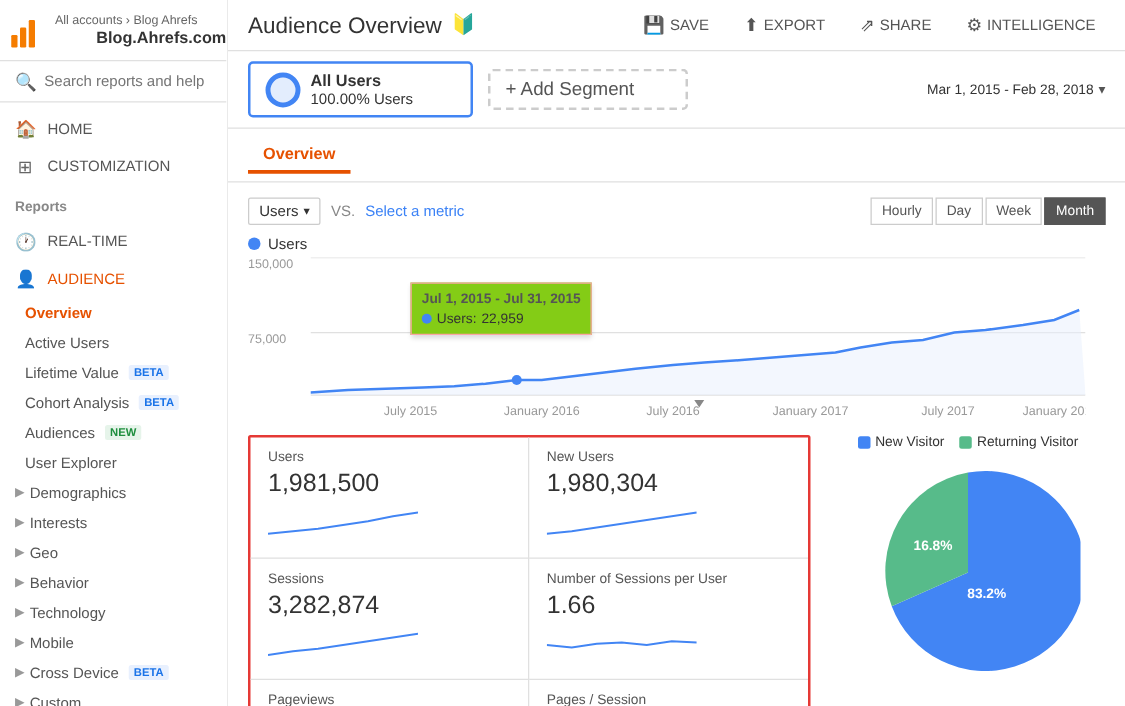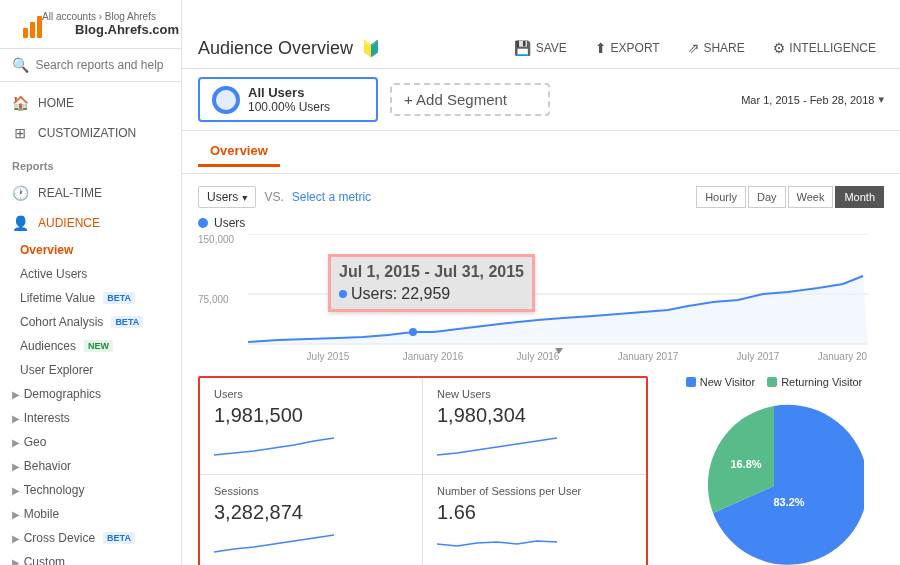--- a/index.html
+++ b/index.html
@@ -9,25 +9,25 @@
     #sidebar {
       width: 182px;
       min-width: 182px;
       background: #fff;
       border-right: 1px solid #e0e0e0;
       display: flex;
       flex-direction: column;
       overflow-y: auto;
     }
     .sidebar-header {
-      padding: 10px 23px;
+      padding: 10px 9px;
       border-bottom: 1px solid #e0e0e0;
       display: flex;
       align-items: center;
-      gap: 0;
+      gap: 16px;
     }
     .analytics-logo {
       width: 28px; height: 28px;
       display: flex; align-items: flex-end; gap: 2px;
     }
     .logo-bar { background: #f57c00; border-radius: 1px; }
     .header-text { font-size: 13px; font-weight: bold; color: #333; }
     .breadcrumb { font-size: 10px; color: #666; padding: 4px 12px; }
 
     .sidebar-search {
@@ -79,21 +79,20 @@
       overflow-y: auto;
       display: flex;
       flex-direction: column;
     }
 
     
     .topbar {
       display: flex; align-items: center; justify-content: space-between;
       padding: 8px 16px;
       border-bottom: 1px solid #e0e0e0;
-      margin-top: 28px;
     }
     .page-title-area { display: flex; align-items: center; gap: 8px; }
     .page-title { font-size: 18px; color: #333; font-weight: 400; }
     .title-icon { color: #f9a825; font-size: 16px; }
     .topbar-actions { display: flex; align-items: center; gap: 12px; }
     .topbar-btn {
       display: flex; align-items: center; gap: 4px;
       font-size: 12px; color: #555; cursor: pointer;
       padding: 4px 8px; border-radius: 2px;
     }
@@ -165,22 +164,22 @@
     }
     .time-btn.active { background: #555; color: #fff; border-color: #555; }
 
     .chart-legend { display: flex; align-items: center; gap: 6px; margin-bottom: 4px; font-size: 12px; }
     .legend-dot { width: 10px; height: 10px; border-radius: 50%; background: #4285f4; }
 
     
     .chart-container { position: relative; }
     .chart-tooltip {
       position: absolute; left: 130px; top: 20px;
-      background: #e5e5e5; border: 3px solid #fca5a5; padding: 6px 8px;
-      font-size: 16px; color: #333; box-shadow: 0 2px 4px rgba(0,0,0,0.15);
+      background: #84cc16; border: 1px solid #fca5a5; padding: 6px 8px;
+      font-size: 11px; color: #333; box-shadow: 0 2px 4px rgba(0,0,0,0.15);
       white-space: nowrap; z-index: 10;
     }
     .tooltip-date { font-weight: bold; color: #555; margin-bottom: 4px; }
     .tooltip-row { display: flex; align-items: center; gap: 4px; }
     .tooltip-dot { width: 8px; height: 8px; background: #4285f4; border-radius: 50%; }
 
     
     .stats-section {
       display: flex; gap: 16px; padding: 0 16px 12px;
     }

